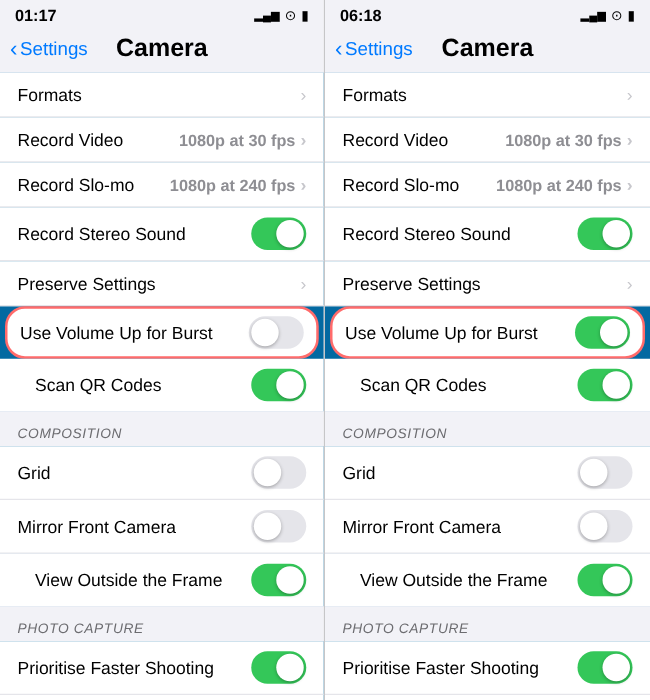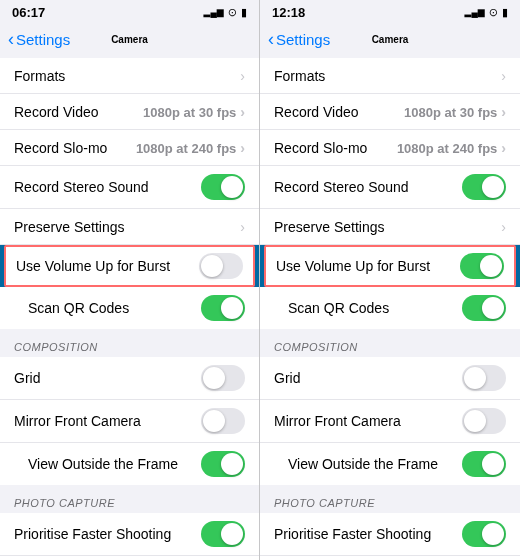--- a/index.html
+++ b/index.html
@@ -61,21 +61,21 @@
       color: #007aff;
       font-size: 15px;
       gap: 2px;
     }
     .nav-back-chevron {
       font-size: 18px;
       line-height: 1;
       margin-top: -1px;
     }
     .nav-title {
-      font-size: 10px;
+      font-size: 20px;
       font-weight: 600;
       color: #000;
     }
 
     
     .settings-section {
       background: #0369a1;
       margin-bottom: 0;
     }
     .section-header {
@@ -141,21 +141,21 @@
       top: 2px;
       box-shadow: 0 1px 3px rgba(0,0,0,0.3);
       transition: left 0.2s;
     }
     .toggle-on .toggle-thumb { left: 20px; }
     .toggle-off .toggle-thumb { left: 2px; }
 
     
     .row-highlighted {
       border: 2px solid #ff6b6b;
-      border-radius: 2px;
+      border-radius: 16px;
       margin: 0 4px;
       padding: 6px 10px;
     }
 
     .divider-section {
       height: 6px;
       background: #f2f2f7;
     }
 
     .row-note {
@@ -165,21 +165,21 @@
       background: #fff;
       line-height: 1.3;
     }
   </style>
 </head>
 <body>
 
 <div id="app" style="display:flex; width:520px; height:560px;">
     <div class="panel">
       <div class="status-bar">
-    <span class="status-time">06:17</span>
+    <span class="status-time">01:17</span>
     <span class="status-icons">
       <span style="font-size:9px;">▂▄▆</span>
       <span>⊙</span>
       <span>▮</span>
     </span>
   </div>
       <div class="nav-bar">
     <div class="nav-back">
       <span class="nav-back-chevron">‹</span>
       <span>Settings</span>
@@ -251,21 +251,21 @@
           <span class="row-label">Prioritise Faster Shooting</span>
           <div class="toggle toggle-on">
             <div class="toggle-thumb"></div>
           </div>
         </div>
         <div class="row-note">Intelligently adapt image quality when rapidly pressing the shutter.</div>
       </div>
     </div>
     <div class="panel">
       <div class="status-bar">
-    <span class="status-time">12:18</span>
+    <span class="status-time">06:18</span>
     <span class="status-icons">
       <span style="font-size:9px;">▂▄▆</span>
       <span>⊙</span>
       <span>▮</span>
     </span>
   </div>
       <div class="nav-bar">
     <div class="nav-back">
       <span class="nav-back-chevron">‹</span>
       <span>Settings</span>

